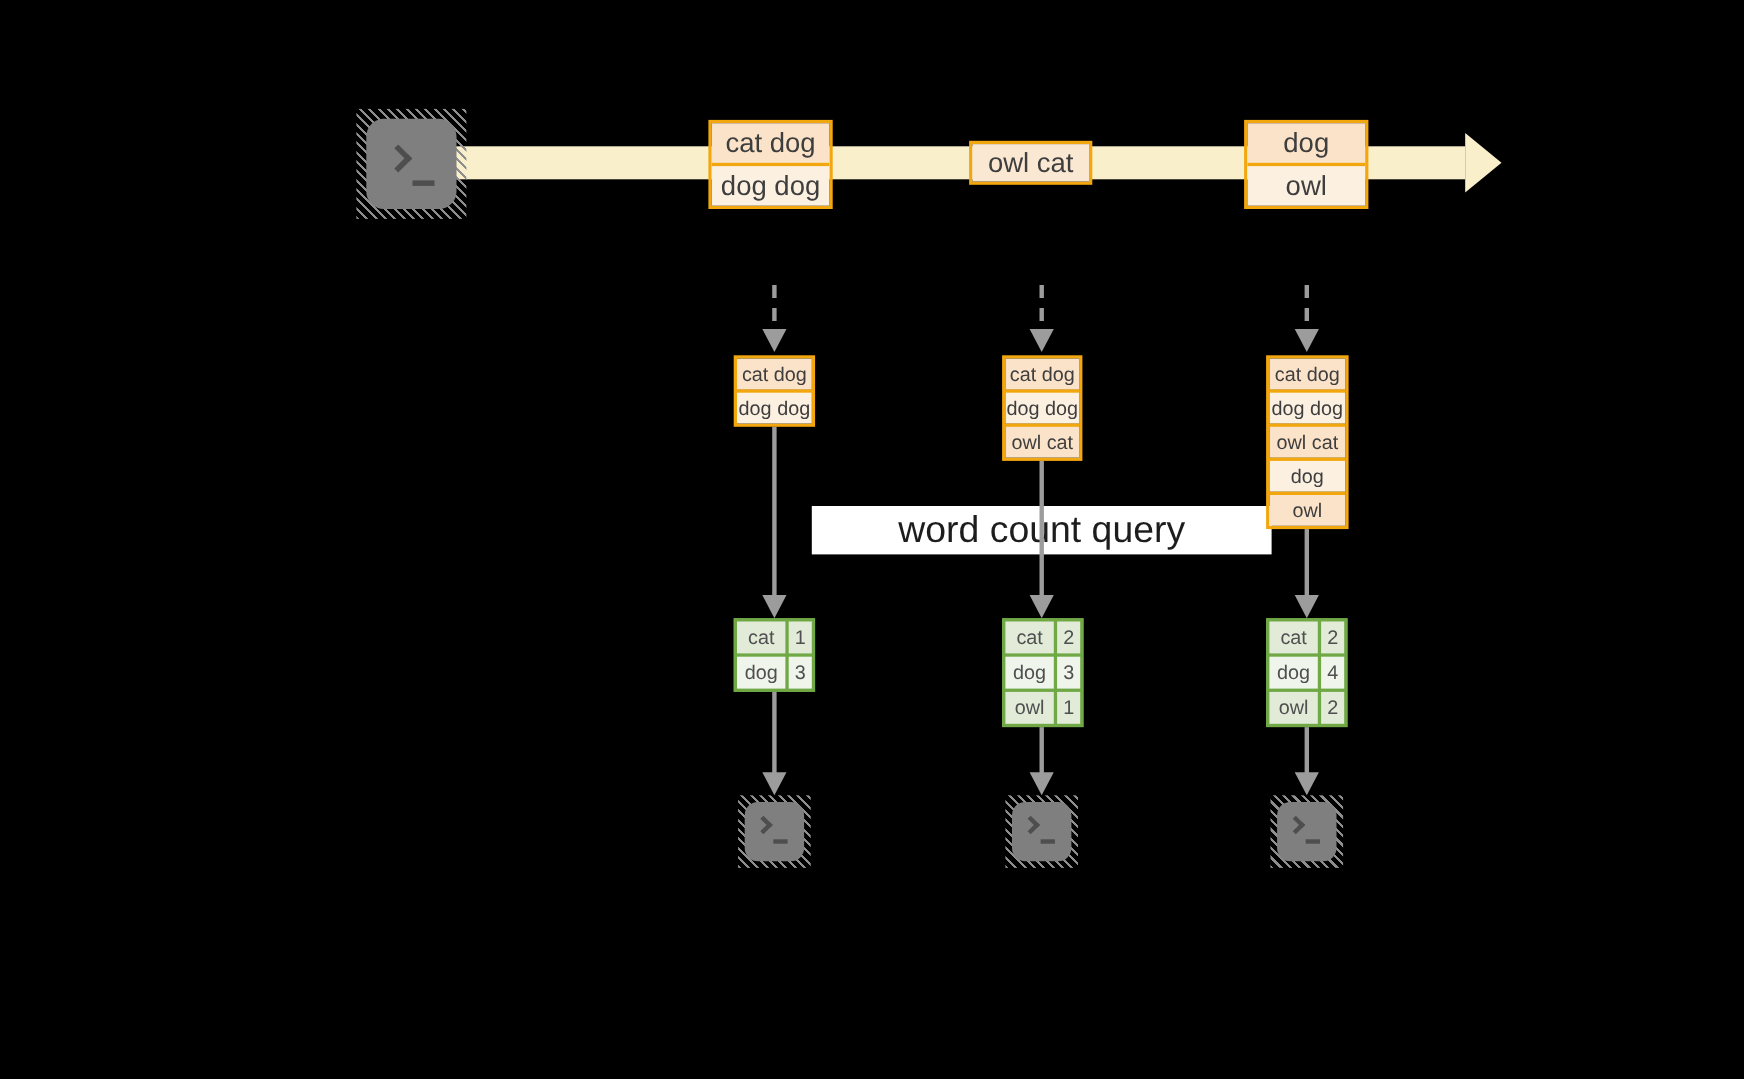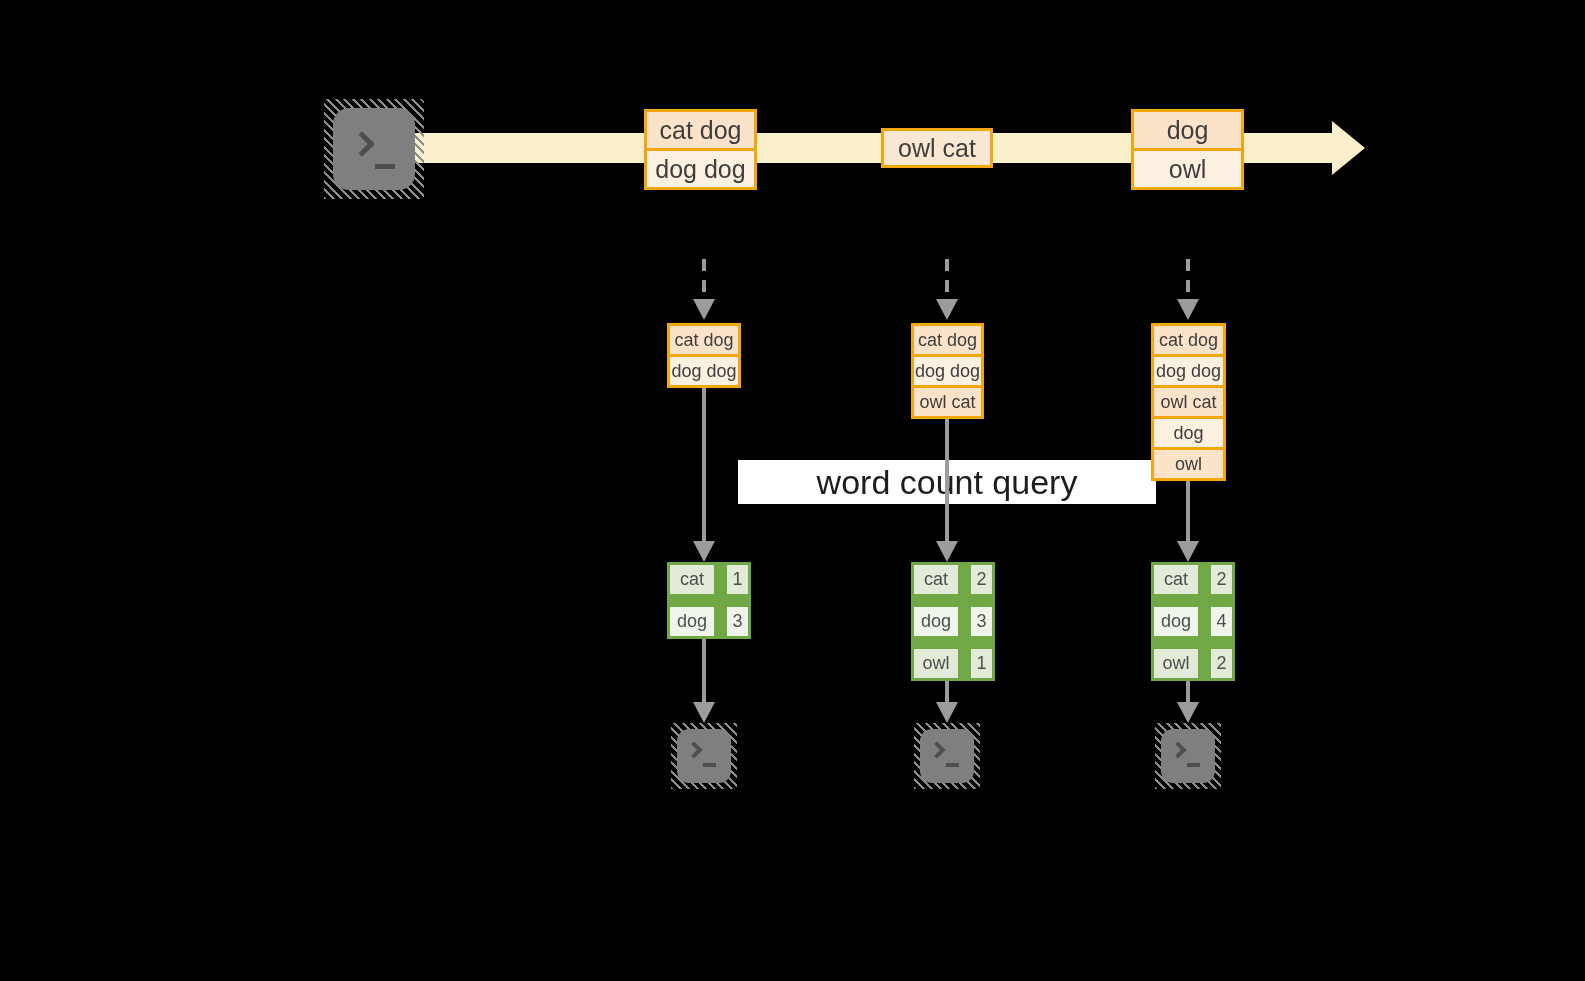--- a/index.html
+++ b/index.html
@@ -34,21 +34,21 @@
            border-left:11px solid transparent; border-right:11px solid transparent;
            border-top:21px solid var(--gray-arrow,#9C9C9C); }
 
   
   .qband { position:absolute; left:695px; top:460px; width:418px; height:44px;
            background:var(--query-bg,#FFFFFF); z-index:1;
            display:flex; align-items:center; justify-content:center;
            font-size:34px; color:#1D1D1D; }
 
   
-  .gtable { position:absolute; display:grid; grid-template-columns:44px 21px; gap:13px;
+  .gtable { position:absolute; display:grid; grid-template-columns:44px 21px; gap:3px;
             border:3px solid var(--green,#70A846); background:var(--green,#70A846);
             box-sizing:border-box; z-index:3; }
   .gcell  { height:29px; display:flex; align-items:center; justify-content:center;
             font-size:18px; color:#4F4F4F; }
   .g-a { background:var(--green-cell,#E1EBD8); }
   .g-b { background:var(--green-cell-light,#EFF5EB); }
 
   
   .term { position:absolute; z-index:3; }
   .term .hatchbg { position:absolute; left:0; top:0; right:0; bottom:0;

